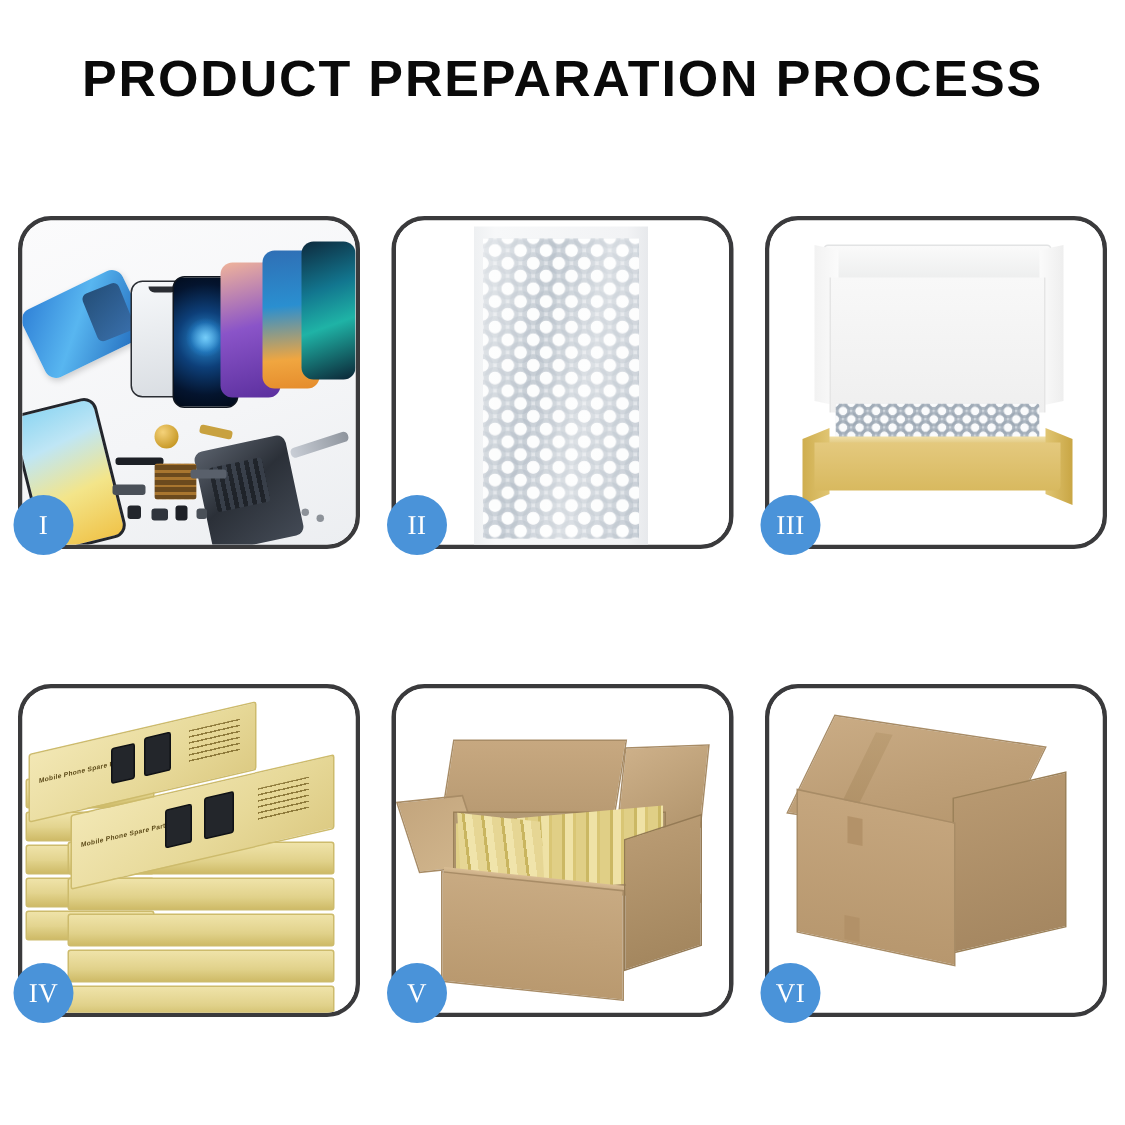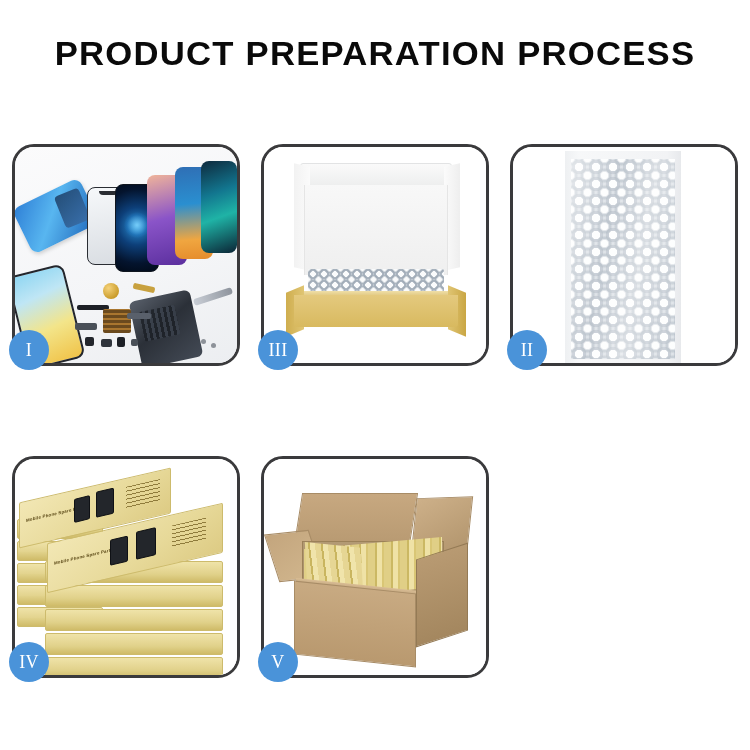--- a/index.html
+++ b/index.html
@@ -384,41 +384,41 @@
       <div class="part chip3"></div>
       <div class="part chip4"></div>
       <div class="part screw1"></div>
       <div class="part screw2"></div>
       <div class="part tool"></div>
     </div>
     <div class="badge">I</div>
   </div>
 
   <div class="panel">
+    <div class="panel-inner p2">
+      <div class="wrapsheet"></div>
+      <div class="bubbles"></div>
+      <div class="bubbles-sheen"></div>
+    </div>
+    <div class="badge">II</div>
+  </div>
+
+  <div class="panel">
     <div class="panel-inner p3">
       <div class="b3-lidback"></div>
       <div class="b3-lidleft"></div>
       <div class="b3-lidright"></div>
       <div class="b3-inner"></div>
       <div class="b3-fill"></div>
       <div class="b3-rim"></div>
       <div class="b3-fl"></div>
       <div class="b3-fr"></div>
       <div class="b3-front"></div>
     </div>
     <div class="badge">III</div>
-  </div>
-
-  <div class="panel">
-    <div class="panel-inner p2">
-      <div class="wrapsheet"></div>
-      <div class="bubbles"></div>
-      <div class="bubbles-sheen"></div>
-    </div>
-    <div class="badge">II</div>
   </div>
 
   <div class="panel">
     <div class="panel-inner p4">
       <div class="stack">
 
         <div class="kbox" style="left:2px;  top:60px;  width:86px; height:20px;">
             <div class="side"></div>
           </div>
         <div class="kbox" style="left:2px;  top:82px;  width:86px; height:20px;">
@@ -476,14 +476,26 @@
       <div class="c5-interior"></div>
       <div class="c5-contents"></div>
       <div class="c5-contents2"></div>
       <div class="c5-rim"></div>
       <div class="c5-rightface"></div>
       <div class="c5-front"></div>
     </div>
     <div class="badge">V</div>
   </div>
 
+  <div class="panel">
+    <div class="panel-inner p6">
+      <div class="c6-shine"></div>
+      <div class="c6-top"></div>
+      <div class="c6-tape"></div>
+      <div class="c6-right"></div>
+      <div class="c6-front"></div>
+      <div class="c6-seam1"></div>
+      <div class="c6-seam2"></div>
+    </div>
+    <div class="badge">VI</div>
+  </div>
 
 </div>
 
 </body></html>

